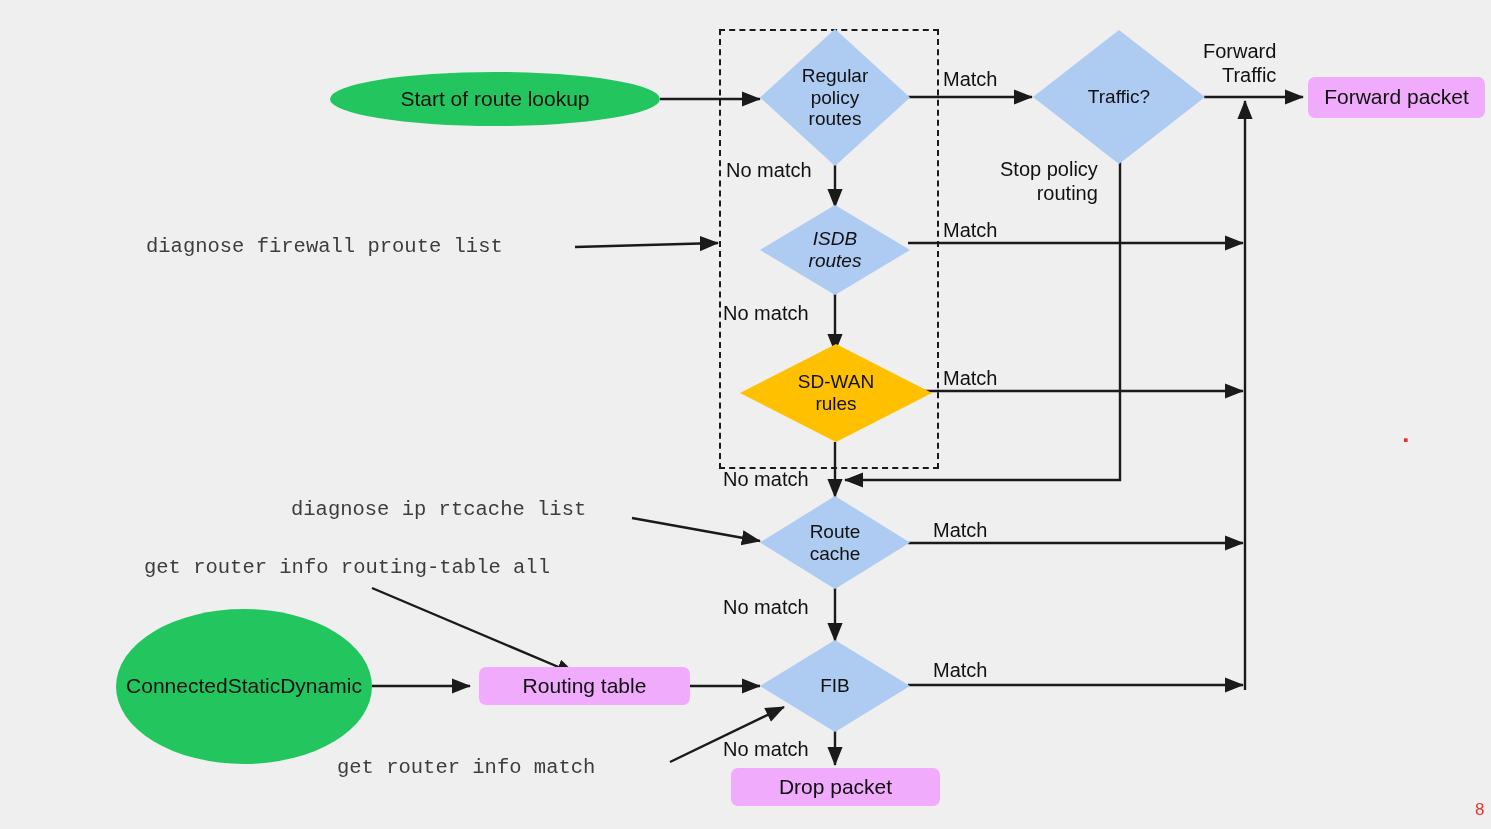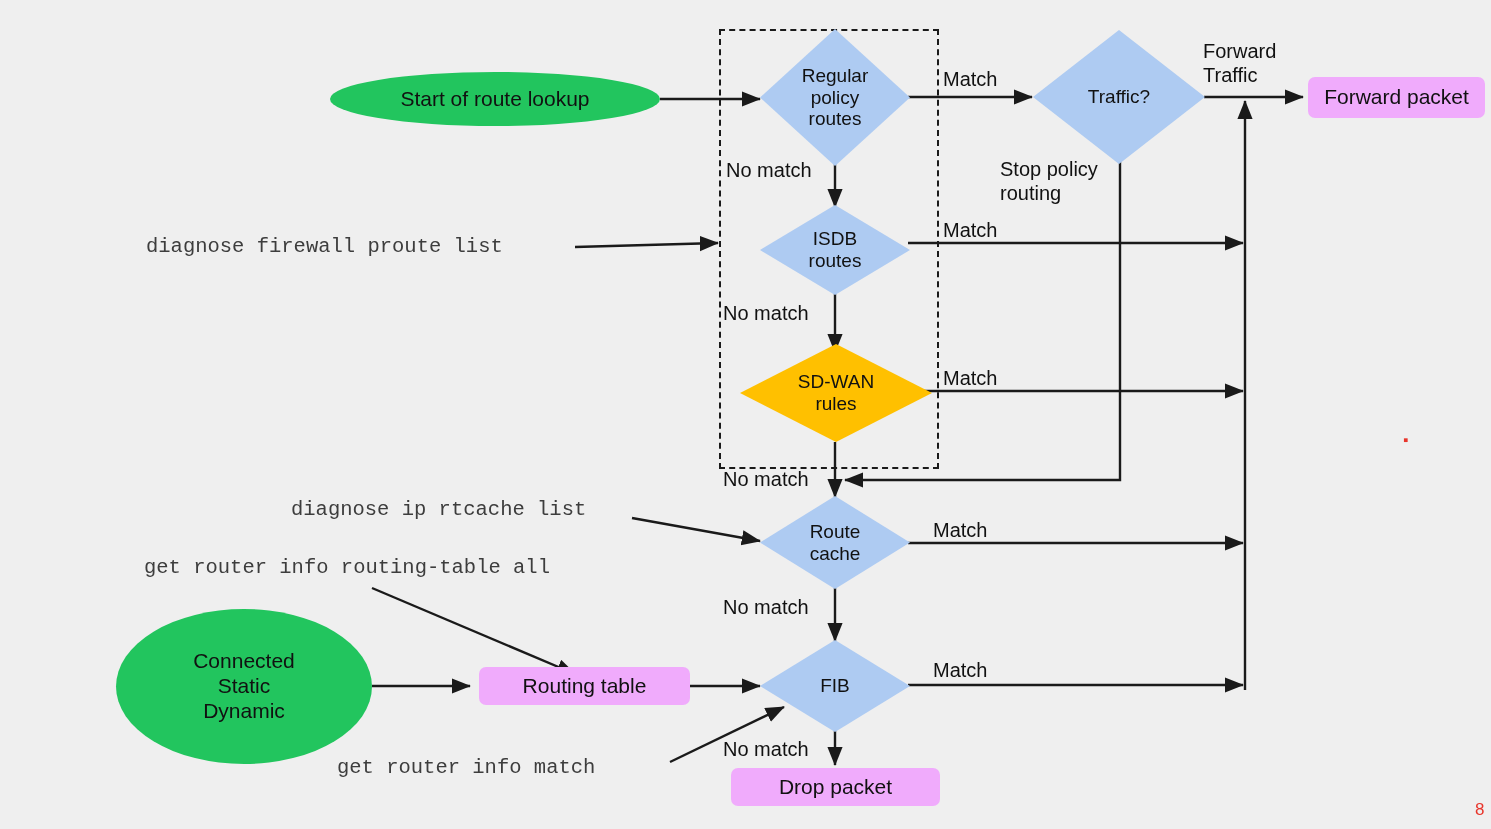--- a/index.html
+++ b/index.html
@@ -65,21 +65,21 @@
     line-height: 1.15;
     color: #111;
     pointer-events: none;
   }
   .edge-label {
     position: absolute;
     font-size: 20px;
     color: #111;
     white-space: nowrap;
   }
-  .edge-label.center { text-align: left; }
+  .edge-label.center { text-align: right; }
   .cmd {
     position: absolute;
     font-family: "Liberation Mono", "DejaVu Sans Mono", monospace;
     font-size: 20.5px;
     color: #3d3d3d;
     white-space: pre;
   }
   .dashbox {
     position: absolute;
     border: 2px dashed #1a1a1a;
@@ -162,21 +162,21 @@
     <svg class="diamond-shape" viewBox="0 0 150 137">
       <polygon points="75,0 150,68.5 75,137 0,68.5" fill="#aecbf2"></polygon>
     </svg>
     <div class="diamond-label">
       <div>Regular</div>
       <div>policy</div>
       <div>routes</div>
     </div>
   </div>
 
-  <div class="diamond-wrap" style="left:760px; top:205px; width:150px; height:90px;">
+  <div class="diamond-wrap" style="left:760px; top:205px; width:150px; height:90px;font-style:italic;">
     <svg class="diamond-shape" viewBox="0 0 150 90">
       <polygon points="75,0 150,45 75,90 0,45" fill="#aecbf2"></polygon>
     </svg>
     <div class="diamond-label">
       <div>ISDB</div>
       <div>routes</div>
     </div>
   </div>
 
   <div class="diamond-wrap" style="left:740px; top:344px; width:192px; height:98px;">
@@ -218,21 +218,21 @@
   </div>
 
   <div class="node rect" style="left:731px; top:768px; width:209px; height:38px;">
     <span>Drop packet</span>
   </div>
 
   <div class="node rect" style="left:479px; top:667px; width:211px; height:38px;">
     <span>Routing table</span>
   </div>
 
-  <div class="node ellipse multiline" style="left:116px; top:609px; width:256px; height:155px; flex-direction:column;">
+  <div class="node ellipse multiline" style="left:116px; top:609px; width:256px; height:155px; flex-direction:row;">
     <div>Connected</div>
     <div>Static</div>
     <div>Dynamic</div>
   </div>
 
   <div class="edge-label" style="left:943px; top:68px;">Match</div>
   <div class="edge-label" style="left:943px; top:219px;">Match</div>
   <div class="edge-label" style="left:943px; top:367px;">Match</div>
   <div class="edge-label" style="left:933px; top:519px;">Match</div>
   <div class="edge-label" style="left:933px; top:659px;">Match</div>

